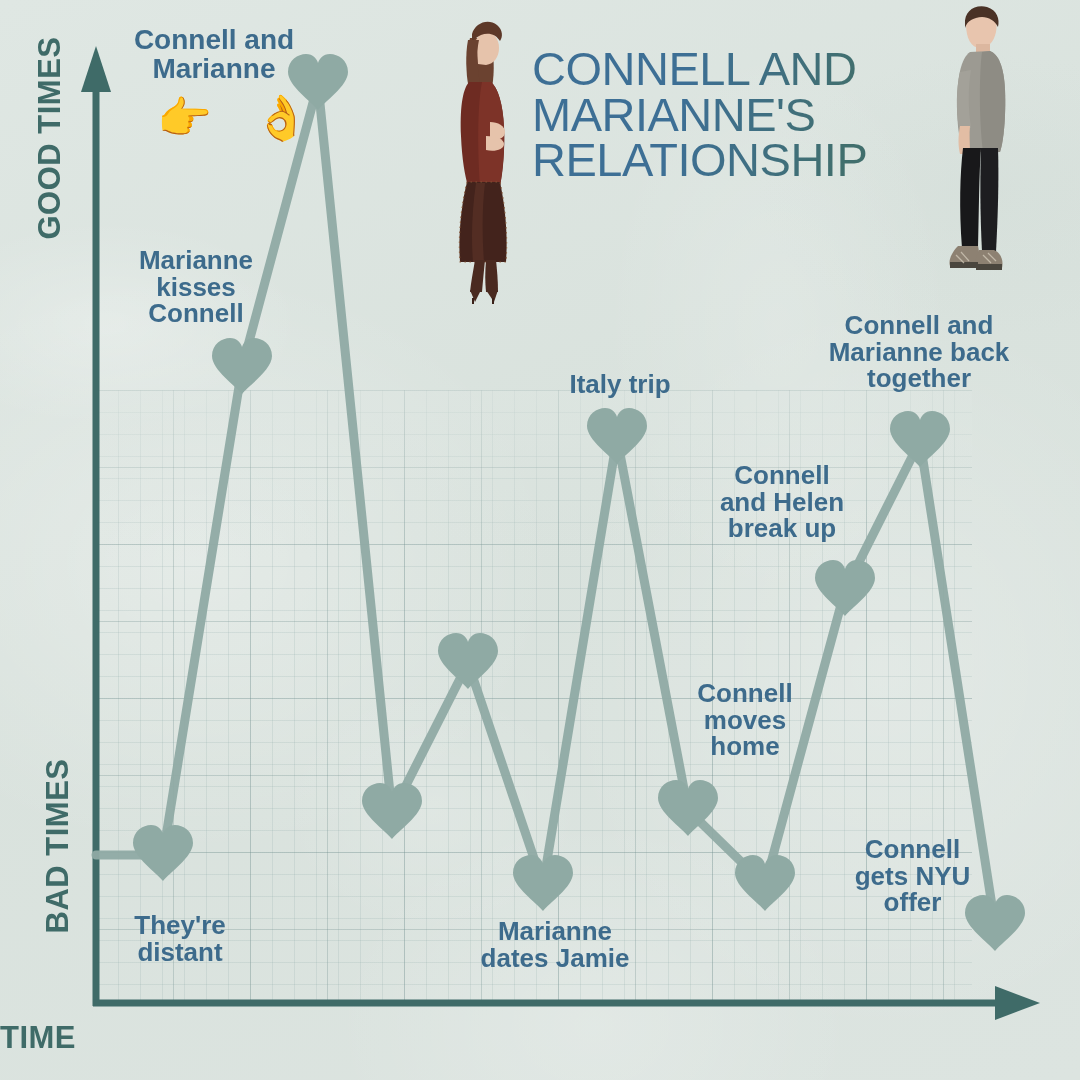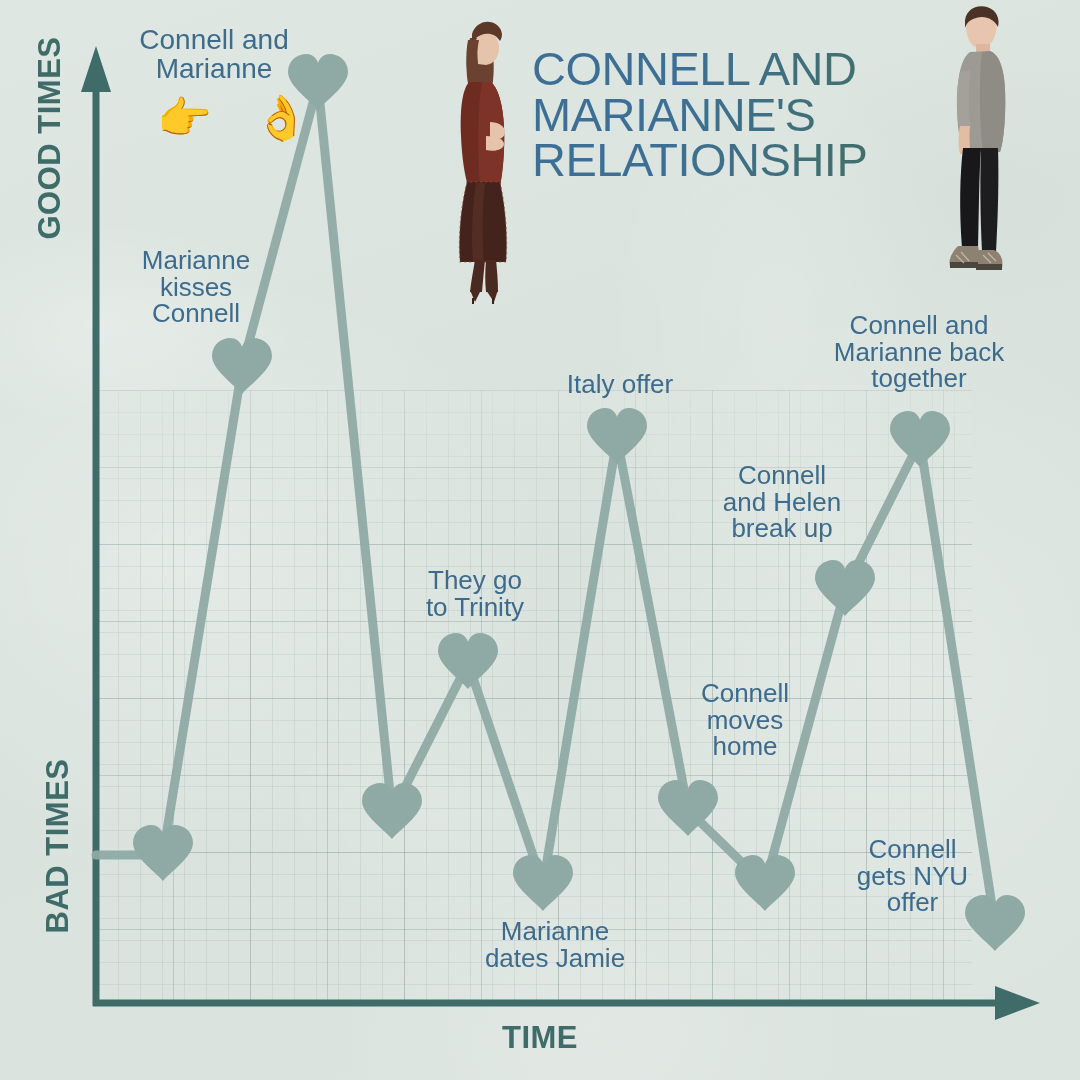--- a/index.html
+++ b/index.html
@@ -67,41 +67,41 @@
     transform-origin:center center;
     font-size:31px;text-align:center;
   }
   #bad-times{
     left:-52px;top:828px;width:220px;
     transform:rotate(-90deg);
     transform-origin:center center;
     font-size:31px;text-align:center;
   }
   #time-label{
-    left:0;top:1020px;width:1080px;text-align:center;font-size:31px;
+    left:0;top:1020px;width:1080px;text-align:left;font-size:31px;
   }
 
   
   #title{
     position:absolute;left:520px;top:46px;width:420px;
     font-size:47px;line-height:.97;font-weight:normal;
     letter-spacing:-0.5px;
     text-transform:uppercase;
     background:linear-gradient(100deg,#3d6f95 0%,#3d6f95 36%,#416f6e 74%,#3f6b64 100%);
     -webkit-background-clip:text;background-clip:text;
     color:transparent;
     margin-left:12px;
     -webkit-text-fill-color:transparent;
   }
 
   
   .evt{
     position:absolute;
     color:#3d6b8c;
-    font-weight:normal;
+    font-weight:bold;
     font-size:26px;
     line-height:1.02;
     text-align:center;
     white-space:pre-line;
   }
 
   
   #emoji-row{
     position:absolute;left:140px;top:92px;width:200px;
     font-size:44px;text-align:center;letter-spacing:14px;
@@ -224,29 +224,29 @@
   <div class="axis-label" id="time-label">TIME</div>
 
   <div class="evt" style="left:112px;top:26px;width:204px;font-size:28px;">Connell and
 Marianne</div>
   <div id="emoji-row">👉 👌</div>
 
   <div class="evt" style="left:96px;top:247px;width:200px;">Marianne
 kisses
 Connell</div>
 
-
-
-  <div class="evt" style="left:380px;top:567px;width:190px;">They go
-to Trinity</div>
+  <div class="evt" style="left:110px;top:912px;width:140px;">They're
+distant</div>
+
+
 
   <div class="evt" style="left:450px;top:918px;width:210px;">Marianne
 dates Jamie</div>
 
-  <div class="evt" style="left:535px;top:371px;width:170px;">Italy offer</div>
+  <div class="evt" style="left:535px;top:371px;width:170px;">Italy trip</div>
 
   <div class="evt" style="left:665px;top:680px;width:160px;">Connell
 moves
 home</div>
 
 
   <div class="evt" style="left:692px;top:462px;width:180px;">Connell
 and Helen
 break up</div>
 

